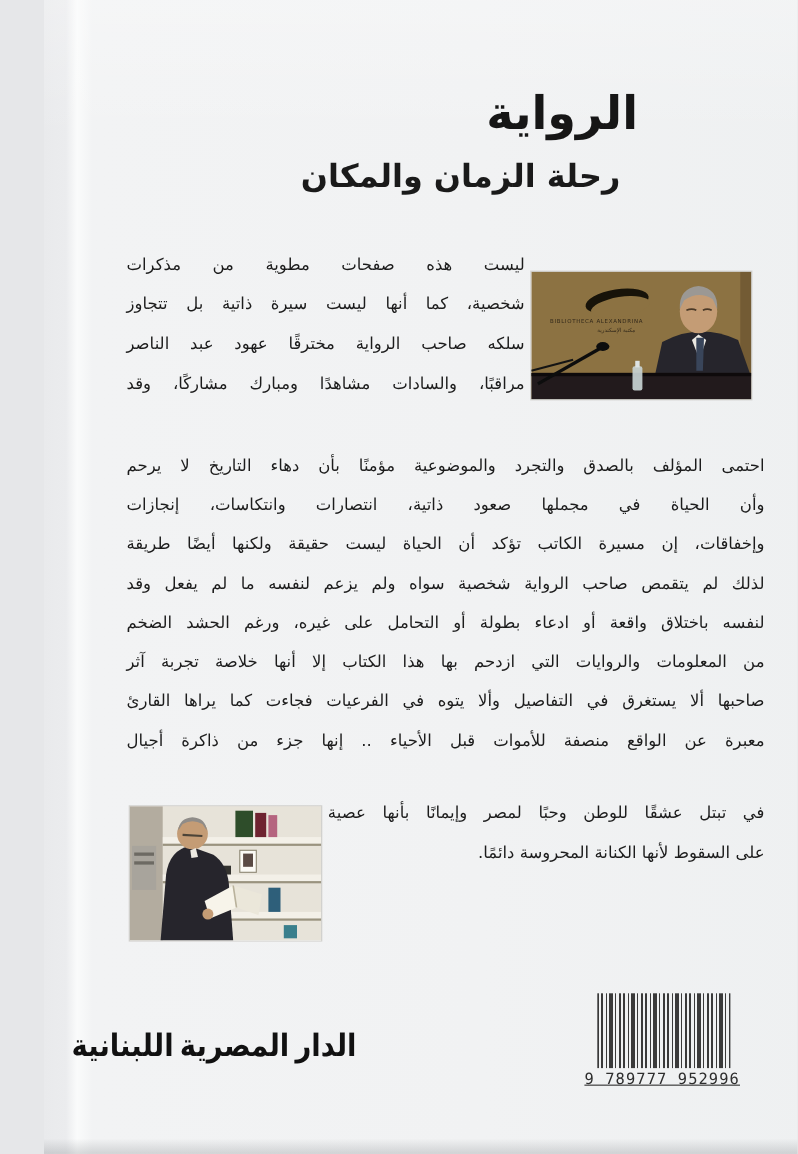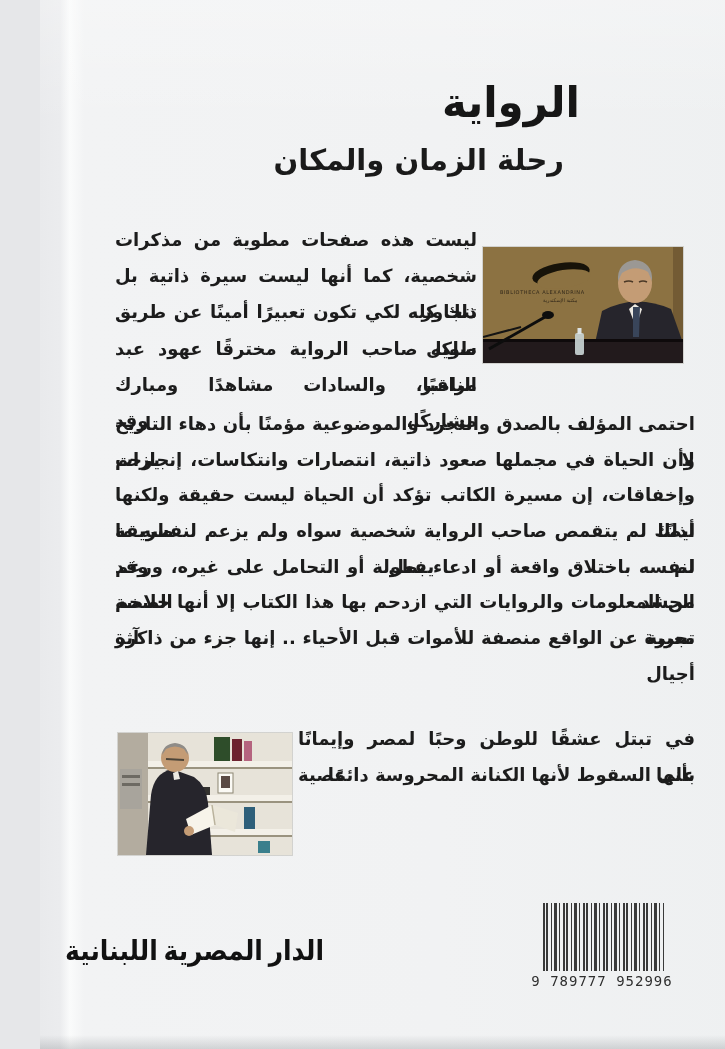--- a/index.html
+++ b/index.html
@@ -13,21 +13,21 @@
   }
   .title{
     position:absolute;left:338px;top:80px;width:266px;
     text-align:center;font-size:42px;font-weight:700;color:#161616;
     letter-spacing:0;line-height:1.1;direction:rtl;
   }
   .subtitle{
     position:absolute;left:210px;top:143px;width:314px;
     font-size:29px;font-weight:700;color:#1a1a1a;direction:rtl;
   }
-  .seg{position:absolute;direction:rtl;color:#1c1c1c;font-weight:700;font-size:18px;}
+  .seg{position:absolute;direction:rtl;color:#1c1c1c;font-weight:400;font-size:15px;}
   .seg1{left:75px;top:222px;width:362px;}
   .seg2{left:75px;top:406px;width:580px;}
   .seg3{left:258px;top:721px;width:397px;}
   .bline{
     height:36.2px;line-height:36.2px;
     text-align:justify;text-align-last:justify;
   }
   .seg2 .bline{height:35.7px;line-height:35.7px;}
   .bline.endline{text-align:right;text-align-last:right;}
   .photo{position:absolute;box-shadow:0 0 0 1px rgba(120,115,100,.25);}
@@ -46,21 +46,21 @@
     background-image:repeating-linear-gradient(90deg,
       #3a3a3a 0 2px,transparent 2px 3px,
       #3a3a3a 3px 5px,transparent 5px 8px,
       #3a3a3a 8px 9px,transparent 9px 11px,
       #3a3a3a 11px 14px,transparent 14px 16px,
       #3a3a3a 16px 17px,transparent 17px 20px);
   }
   .digits{
     margin-top:2px;width:148px;text-align:center;
     font-family:"DejaVu Sans Mono",monospace;
-    font-size:14px;color:#2e2e2e;letter-spacing:1px;white-space:nowrap;
+    font-size:14px;color:#2e2e2e;letter-spacing:1px;white-space:nowrap;text-decoration:underline;
   }
   .bottom-edge{
     position:absolute;left:0;right:0;bottom:0;height:14px;
     background:linear-gradient(180deg,rgba(0,0,0,0) 0%,rgba(90,95,100,.22) 100%);
   }
 </style>
 </head>
 <body>
 
 <div class="page">
@@ -97,32 +97,32 @@
       <g>
         <rect x="92" y="86" width="9" height="22" rx="2" fill="#c8d2d3" opacity="0.92"></rect>
         <rect x="94.5" y="81" width="4" height="6" fill="#dde3e3"></rect>
       </g>
     </svg>
   </div>
 
   <div class="seg seg1">
     <div class="bline">ليست هذه صفحات مطوية من مذكرات</div>
     <div class="bline">شخصية، كما أنها ليست سيرة ذاتية بل تتجاوز</div>
-    <div class="bline">ذلك كله لكي تكون تعبيرًا أمينًا عن طريق طويل</div>
     <div class="bline">سلكه صاحب الرواية مخترقًا عهود عبد الناصر</div>
     <div class="bline">مراقبًا، والسادات مشاهدًا ومبارك مشاركًا، وقد</div>
   </div>
 
   <div class="seg seg2">
     <div class="bline">احتمى المؤلف بالصدق والتجرد والموضوعية مؤمنًا بأن دهاء التاريخ لا يرحم</div>
     <div class="bline">وأن الحياة في مجملها صعود ذاتية، انتصارات وانتكاسات، إنجازات</div>
     <div class="bline">وإخفاقات، إن مسيرة الكاتب تؤكد أن الحياة ليست حقيقة ولكنها أيضًا طريقة</div>
     <div class="bline">لذلك لم يتقمص صاحب الرواية شخصية سواه ولم يزعم لنفسه ما لم يفعل وقد</div>
     <div class="bline">لنفسه باختلاق واقعة أو ادعاء بطولة أو التحامل على غيره، ورغم الحشد الضخم</div>
     <div class="bline">من المعلومات والروايات التي ازدحم بها هذا الكتاب إلا أنها خلاصة تجربة آثر</div>
+    <div class="bline">صاحبها ألا يستغرق في التفاصيل وألا يتوه في الفرعيات فجاءت كما يراها القارئ</div>
     <div class="bline">معبرة عن الواقع منصفة للأموات قبل الأحياء .. إنها جزء من ذاكرة أجيال</div>
   </div>
 
   <div class="photo photo2">
     <svg width="174" height="122" viewBox="0 0 174 122" xmlns="http://www.w3.org/2000/svg">
       <rect x="0" y="0" width="174" height="122" fill="#cfc9bd"></rect>
       <rect x="0" y="0" width="30" height="122" fill="#b3ac9f"></rect>
       <rect x="2" y="36" width="22" height="40" fill="#a8a49c"></rect>
       <rect x="4" y="42" width="18" height="3" fill="#6d6a63"></rect>
       <rect x="4" y="50" width="18" height="3" fill="#6d6a63"></rect>

